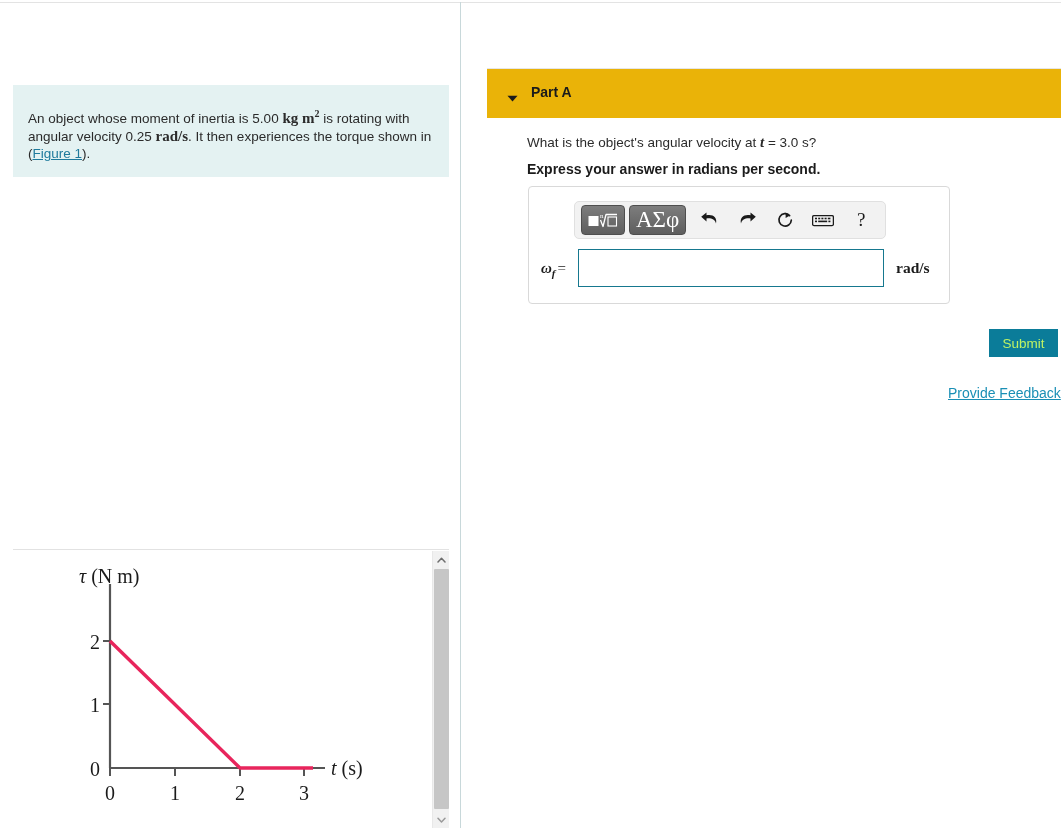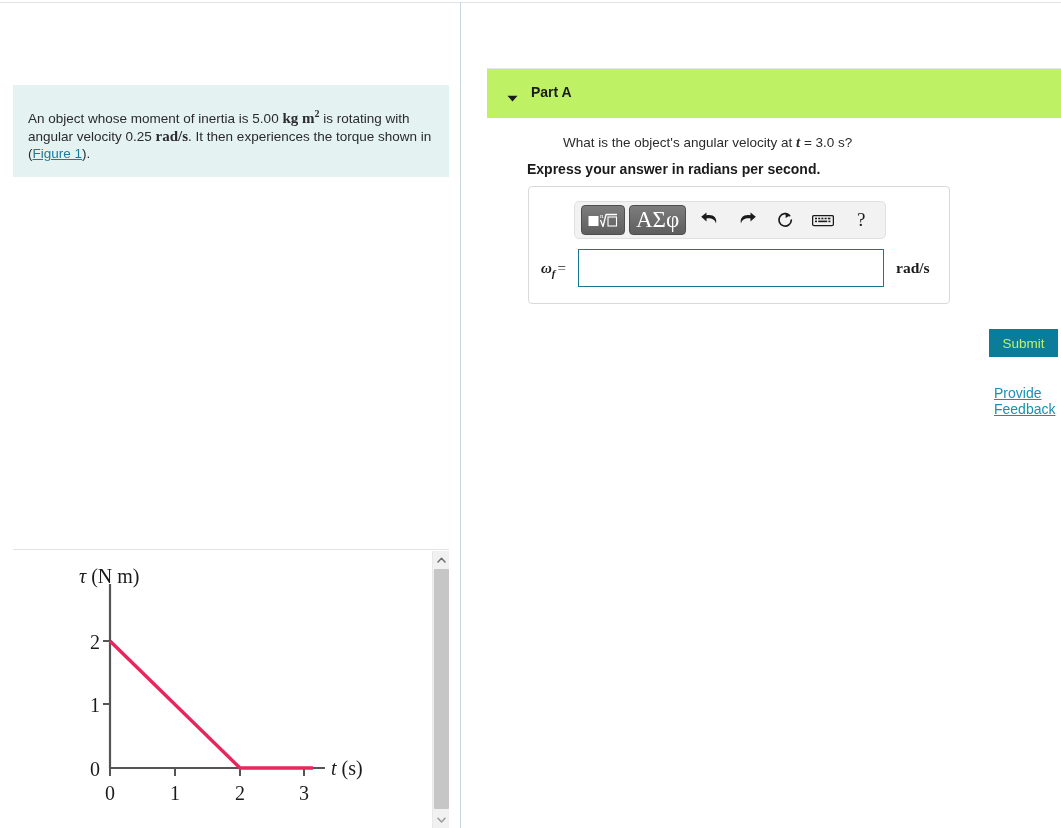--- a/index.html
+++ b/index.html
@@ -105,33 +105,33 @@
     background: #c6c6c6;
     border-radius: 1px;
   }
 
   
   .right-pane {
     position: absolute; left: 461px; top: 0; width: 600px; height: 828px;
   }
   .part-header {
     position: absolute; left: 26px; top: 68px; width: 574px; height: 50px;
-    background: #bef264;
+    background: #eab308;
     border-top: 1px solid #e6e6e6;
   }
   .part-caret {
     position: absolute; left: 20px; top: 19px;
   }
   .part-label {
     position: absolute; left: 44px; top: 15px;
     font-size: 14px; font-weight: bold; color: #1b1b1b;
   }
   .question {
     position: absolute; left: 66px; top: 134px;
-    font-size: 13.5px; color: #2b2b2b; margin-left: 36px;
+    font-size: 13.5px; color: #2b2b2b;
   }
   .question .var {
     font-family: "Liberation Serif", serif;
     font-style: italic; font-weight: bold; font-size: 15px;
   }
   .instruction {
     position: absolute; left: 66px; top: 161px;
     font-size: 14px; font-weight: bold; color: #1b1b1b;
   }
 
@@ -210,21 +210,20 @@
     font-size: 13.5px;
     font-family: "Liberation Sans", sans-serif;
     cursor: pointer;
     text-align: center;
   }
   .provide-feedback {
     position: absolute; left: 487px; top: 385px;
     font-size: 14px; color: #1a8fb5;
     text-decoration: underline;
     cursor: pointer;
-    margin-left: 46px;
   }
 
   
   .cx-label {
     font-family: "Liberation Serif", serif;
     font-size: 20px;
     fill: #1b1b1b;
   }
   .cx-label.it { font-style: italic; }
   .cx-tick {

